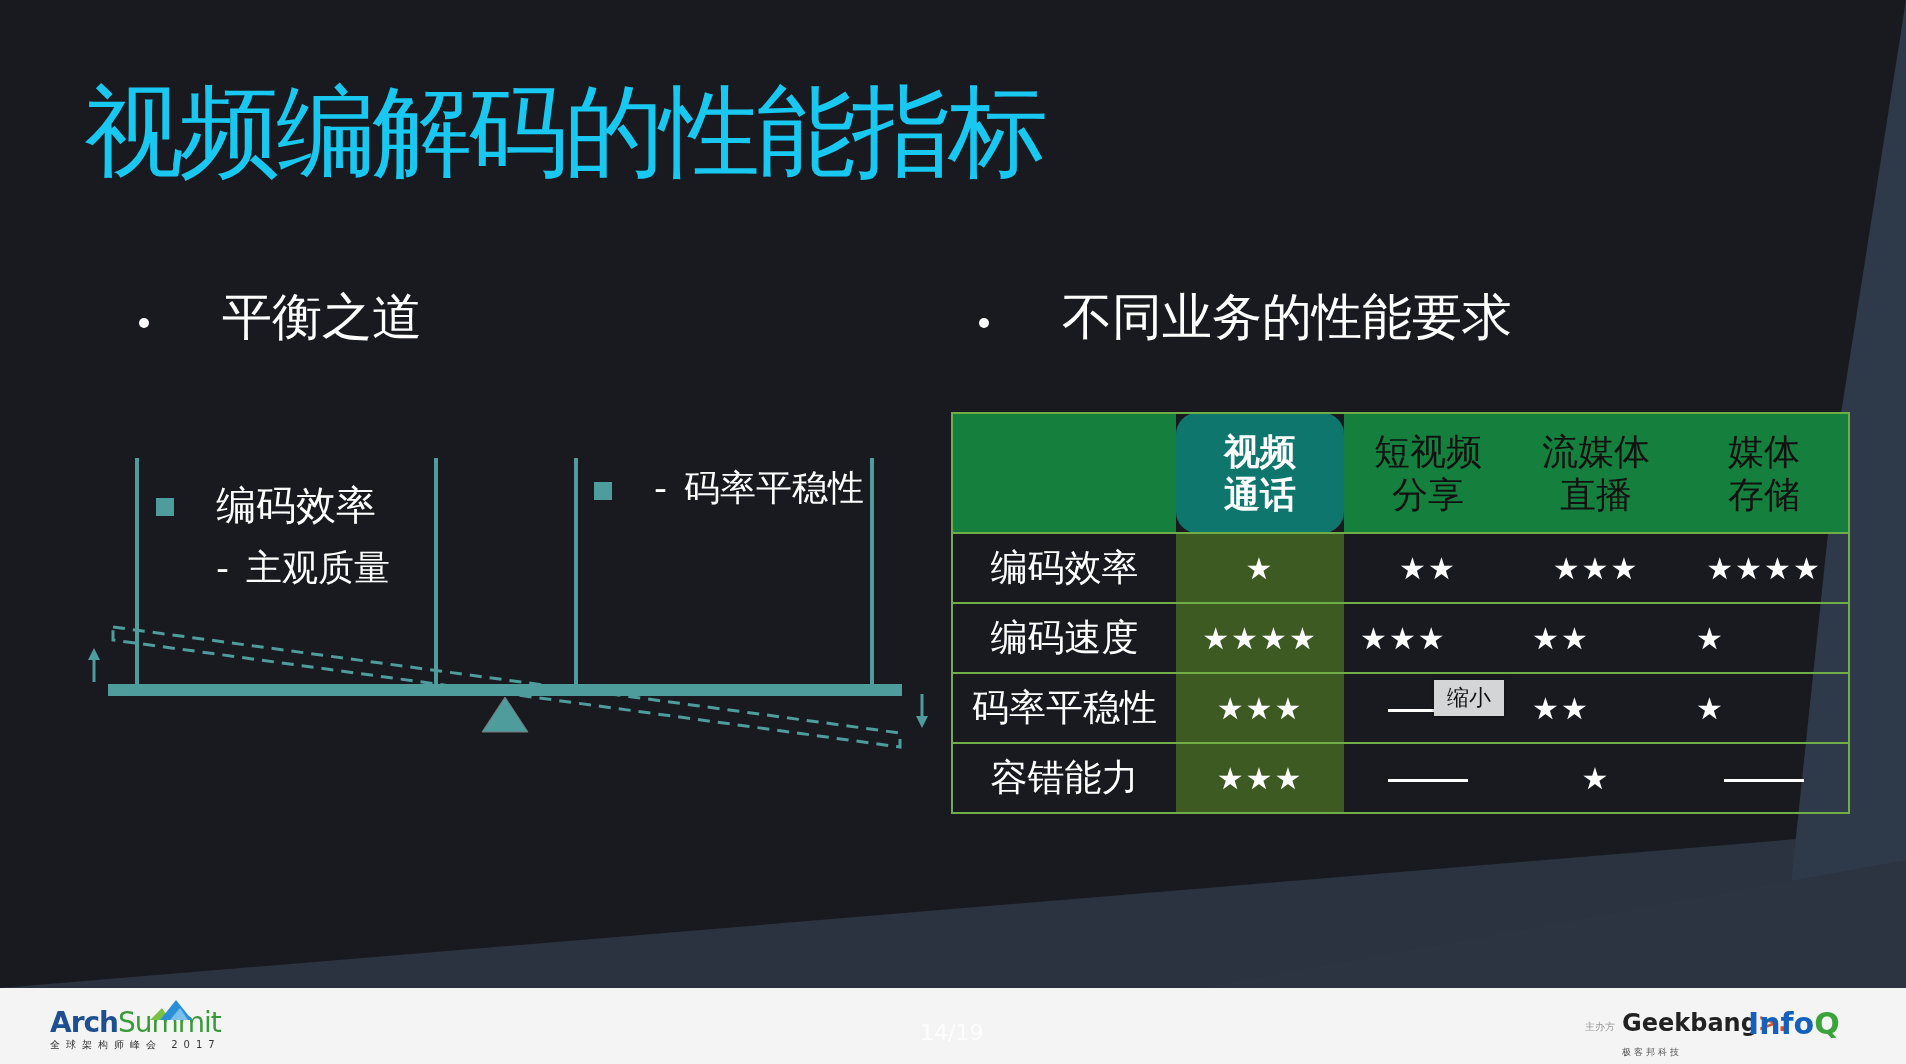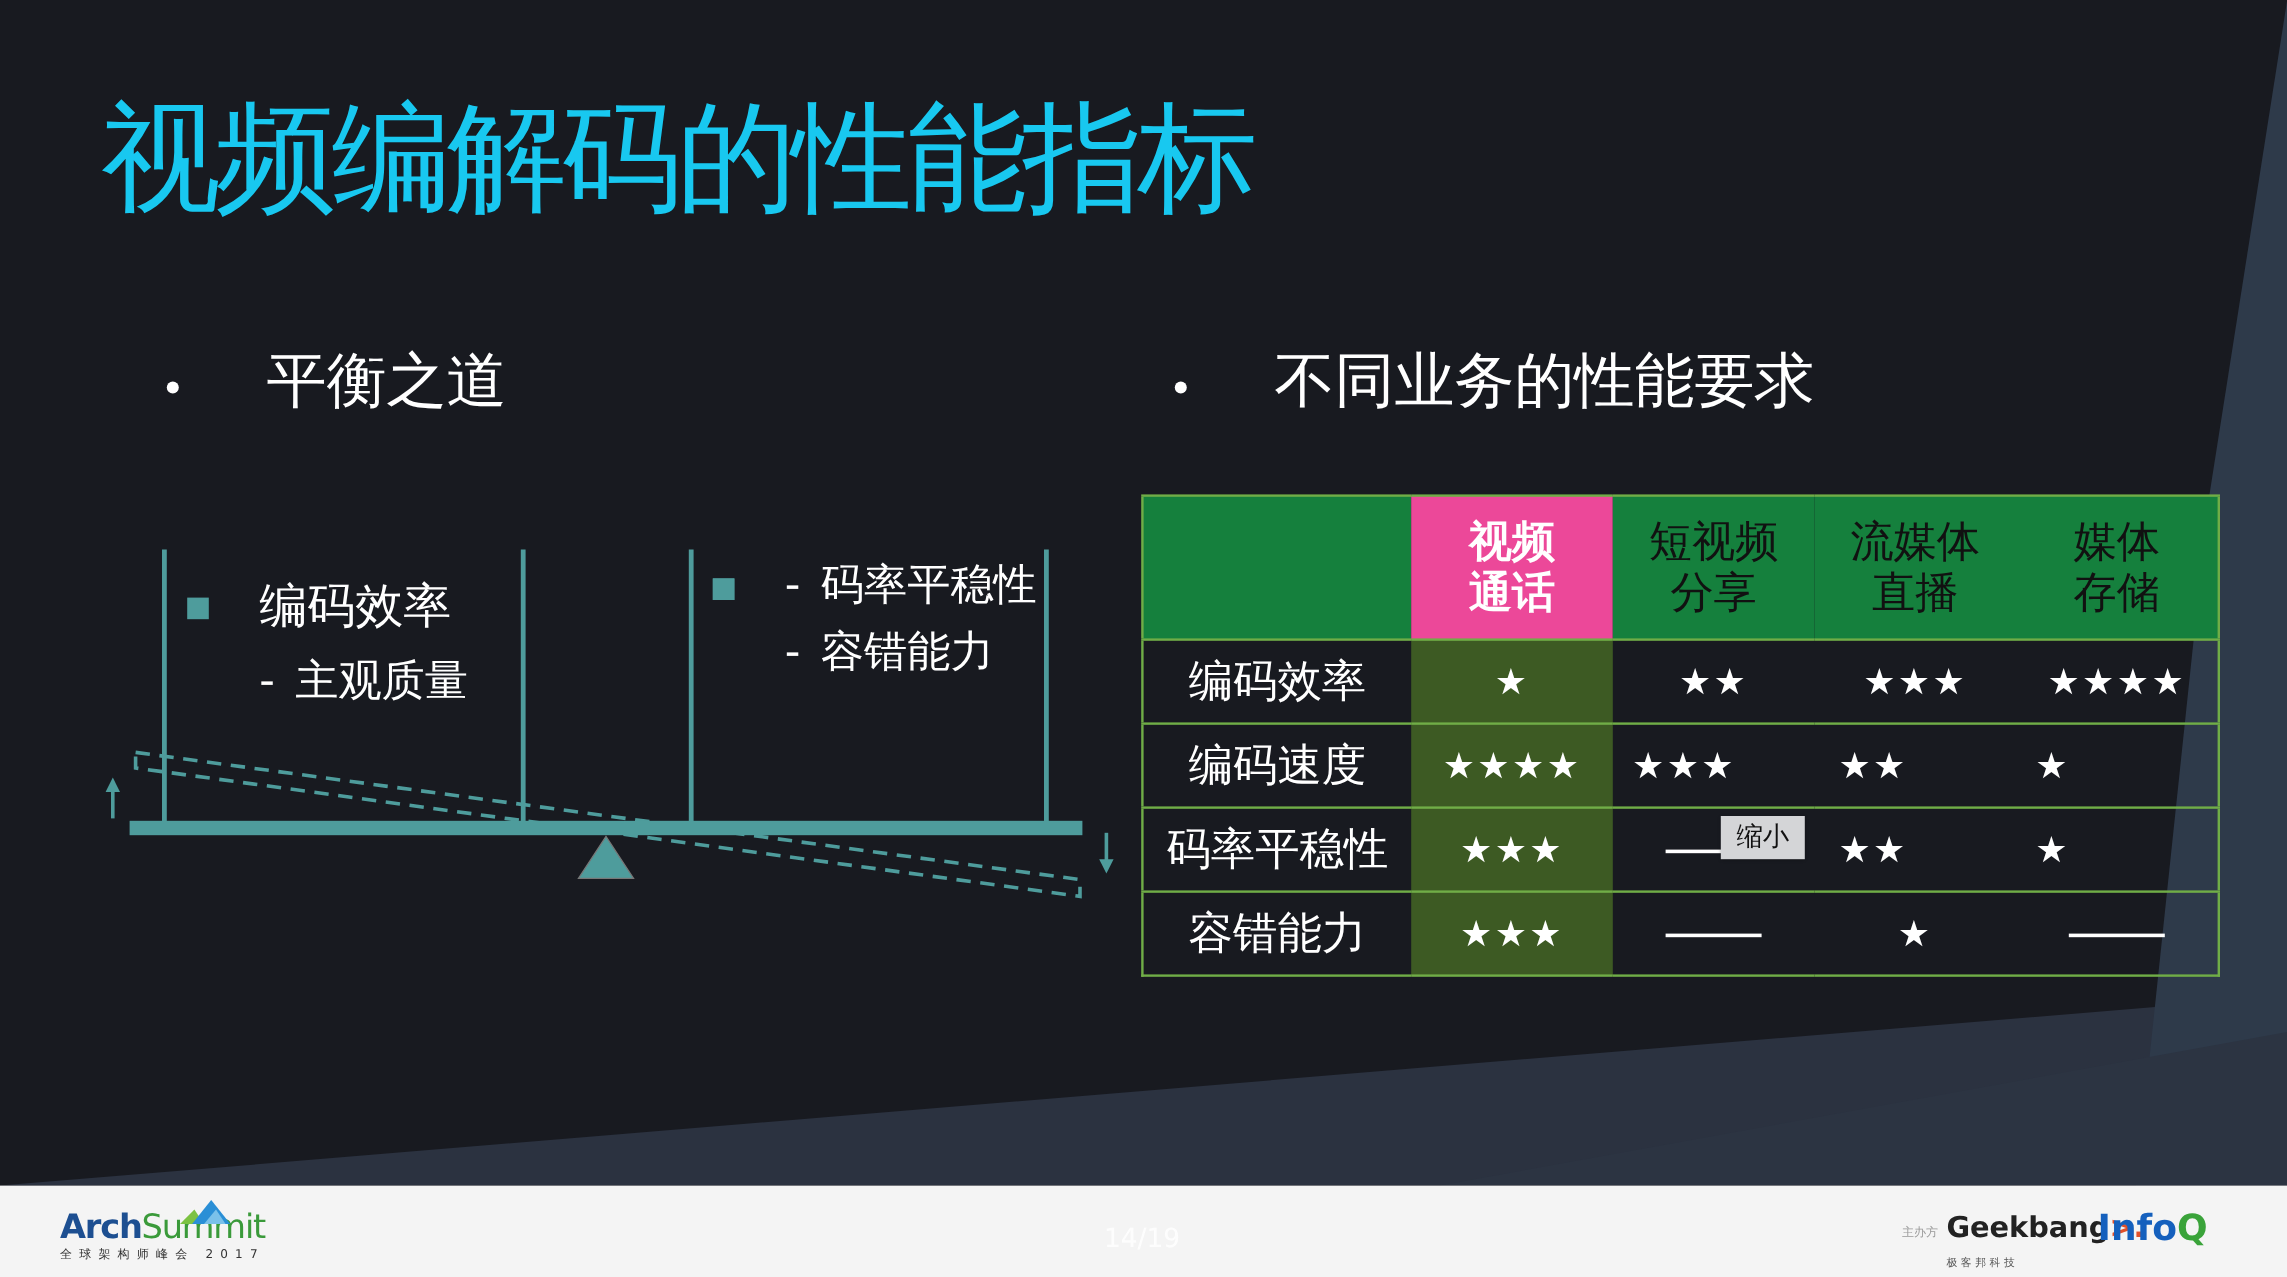--- a/index.html
+++ b/index.html
@@ -32,21 +32,21 @@
     border-collapse:collapse; table-layout:fixed;
   }
   table.perf td, table.perf th {
     border-top:2px solid #70ad47; padding:0; text-align:center; vertical-align:middle;
   }
   table.perf { border:2px solid #70ad47; }
   table.perf thead th {
     background:#15803d; color:#111; font-weight:normal;
     font-size:36px; line-height:43px; height:118px;
   }
-  table.perf thead th.hl { background:#ec4899; color:#fff; font-weight:bold; }
+  table.perf thead th.hl { background:#0f766e; color:#fff; font-weight:bold;border-radius:21px; }
   table.perf tbody td { height:68px; color:#fff; font-size:36px; }
   table.perf tbody td.rowlabel { font-size:37px; }
   table.perf tbody td.hl { background:#3d5a23; }
   table.perf tbody td.stars { font-size:30px; letter-spacing:2px; }
   .dashline { display:inline-block; width:80px; height:3px; background:#fff; vertical-align:middle; }
   .tooltip {
     position:absolute; left:1434px; top:680px; width:70px; height:36px;
     background:#d4d5d7; color:#111; font-size:22px; line-height:36px; text-align:center;
     box-shadow:0 1px 3px rgba(0,0,0,0.4);
   }
@@ -121,23 +121,20 @@
 <div class="right-list" style="left:594px;top:460px;">
   <div class="li-main">
     <span class="sq"></span>
   </div>
   <div class="li-main">
     <span class="sq"></span>
   </div>
   <div class="li-sub">
     <span class="dash">-</span><span>码率平稳性</span>
   </div>
-  <div class="li-sub">
-    <span class="dash">-</span><span>容错能力</span>
-  </div>
 </div>
 
 <table class="perf">
   <colgroup>
     <col style="width:224px">
       <col style="width:168px">
       <col style="width:168px">
       <col style="width:168px">
       <col style="width:169px">
   </colgroup>

